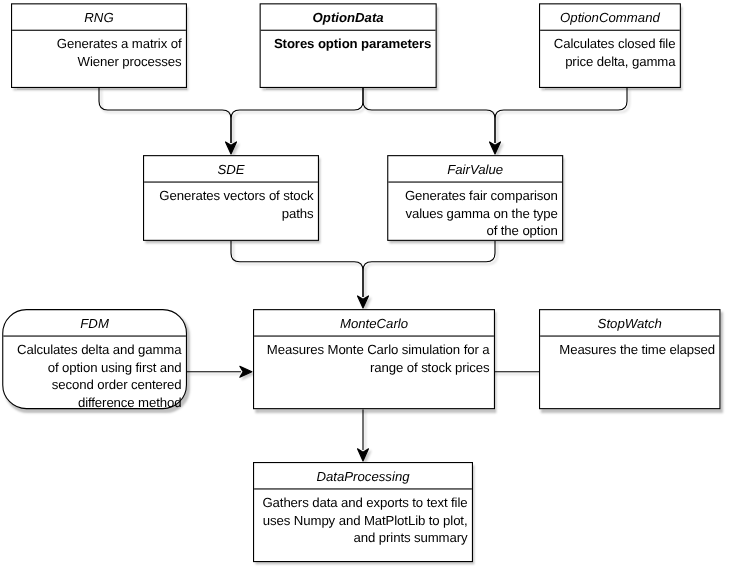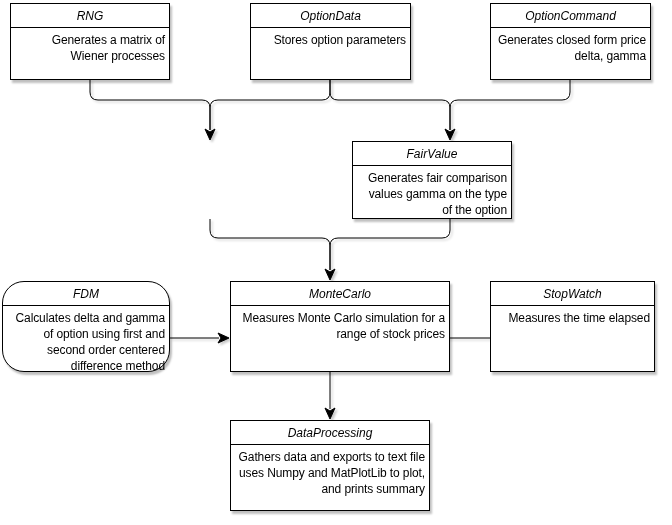--- a/index.html
+++ b/index.html
@@ -42,22 +42,22 @@
   }
   .node .body {
     padding: 4px 4px 0 4px;
     font-size: 12px;
     line-height: 16px;
     letter-spacing: -0.1px;
     text-align: right;
   }
   
   #node-rng             { left: 10px;  top: 3px;   width: 160px; height: 77px; }
-  #node-option-data     { left: 250px; top: 3px;   width: 161px; height: 77px; }
-  #node-option-command  { left: 490px; top: 3px;   width: 161px; height: 77px; }
+  #node-option-data     { left: 236px; top: 3px;   width: 161px; height: 77px; font-weight: bold; }
+  #node-option-command  { left: 490px; top: 3px;   width: 129px; height: 77px; }
   #node-sde             { left: 130px; top: 141px; width: 160px; height: 78px; }
   #node-fair-value      { left: 352px; top: 141px; width: 160px; height: 78px; }
   #node-fdm             { left: 2px;   top: 281px; width: 168px; height: 91px; border-radius: 22px; }
   #node-monte-carlo     { left: 230px; top: 281px; width: 220px; height: 91px; }
   #node-stop-watch      { left: 490px; top: 281px; width: 165px; height: 91px; }
   #node-data-processing { left: 230px; top: 420px; width: 200px; height: 91px; }
   .edge {
     fill: none;
     stroke: #000000;
     stroke-width: 1;
@@ -106,23 +106,27 @@
     <div class="body">Generates a matrix of Wiener processes</div>
   </div>
 
   <div class="node" id="node-option-data">
     <div class="title">OptionData</div>
     <div class="body">Stores option parameters</div>
   </div>
 
   <div class="node" id="node-option-command">
     <div class="title">OptionCommand</div>
-    <div class="body">Generates closed form price delta, gamma</div>
+    <div class="body">Calculates closed file price delta, gamma</div>
   </div>
 
+  <div class="node" id="node-sde">
+    <div class="title">SDE</div>
+    <div class="body">Generates vectors of stock paths</div>
+  </div>
 
   <div class="node" id="node-fair-value">
     <div class="title">FairValue</div>
     <div class="body">Generates fair comparison values gamma on the type of the option</div>
   </div>
 
   <div class="node" id="node-fdm">
     <div class="title">FDM</div>
     <div class="body">Calculates delta and gamma of option using first and second order centered difference method</div>
   </div>

